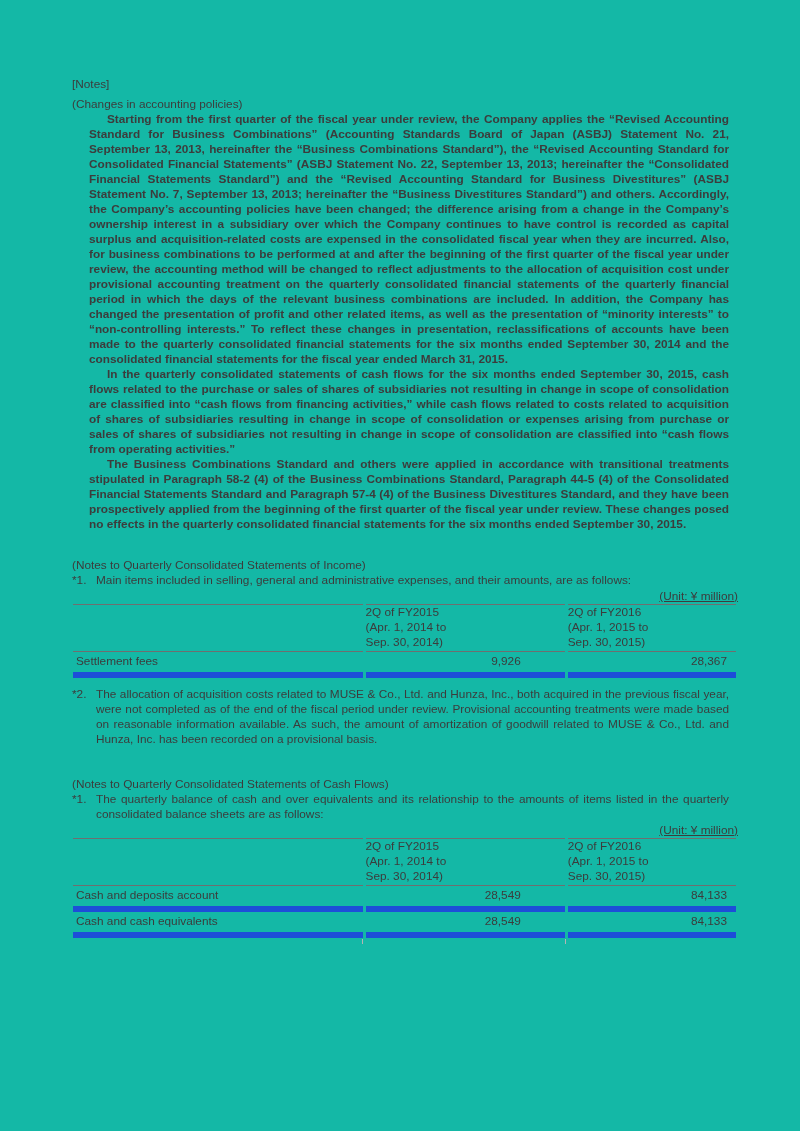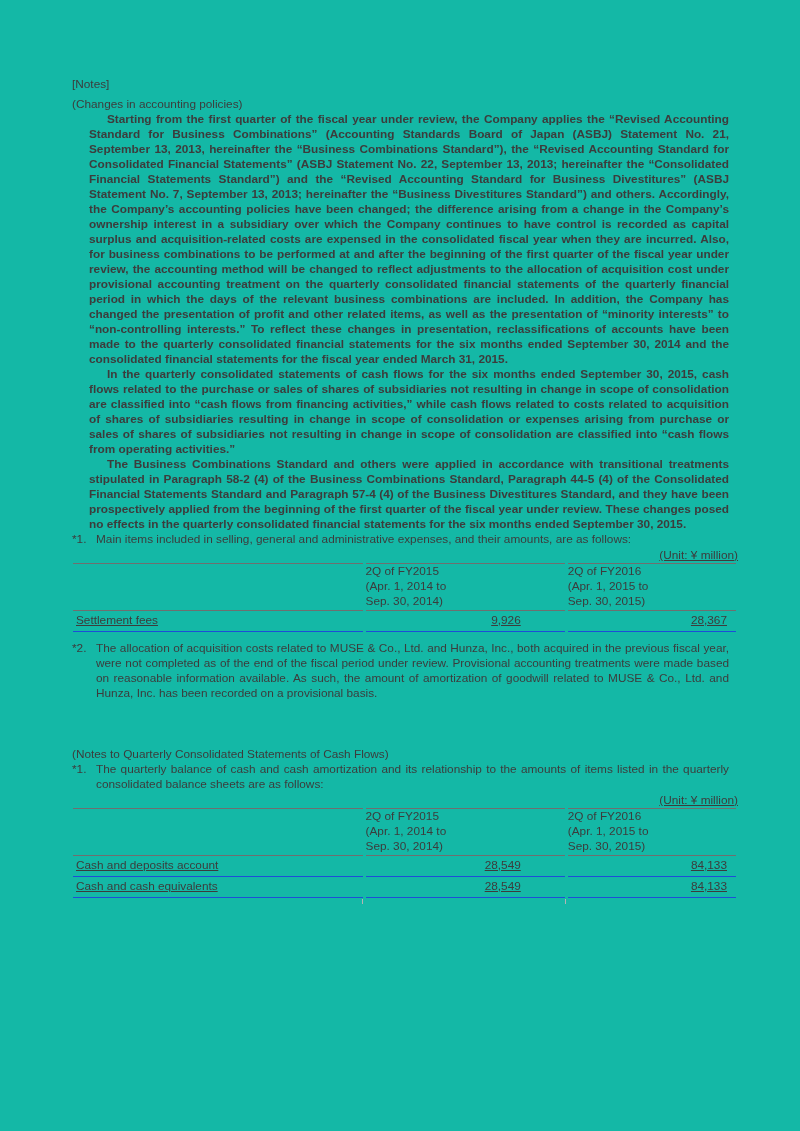--- a/index.html
+++ b/index.html
@@ -45,52 +45,52 @@
   table.fin col.c3{width:169px;}
   table.fin th,table.fin td{padding:0;font-weight:normal;}
   table.fin th.h{
     border-top:1px solid #6f6f6f;
     border-bottom:1px solid #6f6f6f;
     text-align:left;
     vertical-align:top;
     padding:0 0 1px 0;
   }
   table.fin td{
-    border-bottom:1px solid #1d4ed8;
+    border-bottom:6px solid #1d4ed8;
     vertical-align:middle;
     padding:2px 0 3px 0;
     height:13px;
-    text-decoration:underline;
   }
   table.fin td.lbl{text-align:left;padding-left:3px;}
   table.fin td.v1{text-align:right;padding-right:44px;}
   table.fin td.v2{text-align:right;padding-right:9px;}
   .ticks{position:relative;height:7px;margin-left:-2px;}
   .ticks .tick{position:absolute;top:1px;width:1px;height:5px;background:#b4b4b4;}
   .ticks .t1{left:294px;}
   .ticks .t2{left:497px;}
   .mt-income{margin-top:26px;}
   .mt-unit1{margin-top:1px;text-decoration:underline;}
   .mt-note2{margin-top:9px;}
-  .mt-cash{margin-top:46px;}
+  .mt-cash{margin-top:30px;}
 </style>
 </head>
 <body>
 
 <div class="page">
   <div class="content">
 
     <p class="notes-label">[Notes]</p>
 
     <p class="section-heading">(Changes in accounting policies)</p>
 
     <p class="para">Starting from the first quarter of the fiscal year under review, the Company applies the “Revised Accounting Standard for Business Combinations” (Accounting Standards Board of Japan (ASBJ) Statement No. 21, September 13, 2013, hereinafter the “Business Combinations Standard”), the “Revised Accounting Standard for Consolidated Financial Statements” (ASBJ Statement No. 22, September 13, 2013; hereinafter the “Consolidated Financial Statements Standard”) and the “Revised Accounting Standard for Business Divestitures” (ASBJ Statement No. 7, September 13, 2013; hereinafter the “Business Divestitures Standard”) and others. Accordingly, the Company’s accounting policies have been changed; the difference arising from a change in the Company’s ownership interest in a subsidiary over which the Company continues to have control is recorded as capital surplus and acquisition-related costs are expensed in the consolidated fiscal year when they are incurred. Also, for business combinations to be performed at and after the beginning of the first quarter of the fiscal year under review, the accounting method will be changed to reflect adjustments to the allocation of acquisition cost under provisional accounting treatment on the quarterly consolidated financial statements of the quarterly financial period in which the days of the relevant business combinations are included. In addition, the Company has changed the presentation of profit and other related items, as well as the presentation of “minority interests” to “non-controlling interests.” To reflect these changes in presentation, reclassifications of accounts have been made to the quarterly consolidated financial statements for the six months ended September 30, 2014 and the consolidated financial statements for the fiscal year ended March 31, 2015.</p>
     <p class="para">In the quarterly consolidated statements of cash flows for the six months ended September 30, 2015, cash flows related to the purchase or sales of shares of subsidiaries not resulting in change in scope of consolidation are classified into “cash flows from financing activities,” while cash flows related to costs related to acquisition of shares of subsidiaries resulting in change in scope of consolidation or expenses arising from purchase or sales of shares of subsidiaries not resulting in change in scope of consolidation are classified into “cash flows from operating activities.”</p>
     <p class="para">The Business Combinations Standard and others were applied in accordance with transitional treatments stipulated in Paragraph 58-2 (4) of the Business Combinations Standard, Paragraph 44-5 (4) of the Consolidated Financial Statements Standard and Paragraph 57-4 (4) of the Business Divestitures Standard, and they have been prospectively applied from the beginning of the first quarter of the fiscal year under review. These changes posed no effects in the quarterly consolidated financial statements for the six months ended September 30, 2015.</p>
 
+    <p class="section-heading mt-income">(Notes to Quarterly Consolidated Statements of Income)</p>
 
     <div class="note">
       <span class="marker">*1.</span>
       <span class="ntext">Main items included in selling, general and administrative expenses, and their amounts, are as follows:</span>
     </div>
 
     <div class="unit mt-unit1">(Unit: ¥ million)</div>
 
     <div class="tbl-wrap">
       <table class="fin">
@@ -124,21 +124,21 @@
 
     <div class="note mt-note2">
       <span class="marker">*2.</span>
       <span class="ntext">The allocation of acquisition costs related to MUSE &amp; Co., Ltd. and Hunza, Inc., both acquired in the previous fiscal year, were not completed as of the end of the fiscal period under review. Provisional accounting treatments were made based on reasonable information available. As such, the amount of amortization of goodwill related to MUSE &amp; Co., Ltd. and Hunza, Inc. has been recorded on a provisional basis.</span>
     </div>
 
     <p class="section-heading mt-cash">(Notes to Quarterly Consolidated Statements of Cash Flows)</p>
 
     <div class="note">
       <span class="marker">*1.</span>
-      <span class="ntext">The quarterly balance of cash and cash amortization and its relationship to the amounts of items listed in the quarterly consolidated balance sheets are as follows:</span>
+      <span class="ntext">The quarterly balance of cash and over equivalents and its relationship to the amounts of items listed in the quarterly consolidated balance sheets are as follows:</span>
     </div>
 
     <div class="unit mt-unit1">(Unit: ¥ million)</div>
 
     <div class="tbl-wrap">
       <table class="fin">
         <colgroup>
             <col class="c1">
             <col class="c2">
             <col class="c3">

